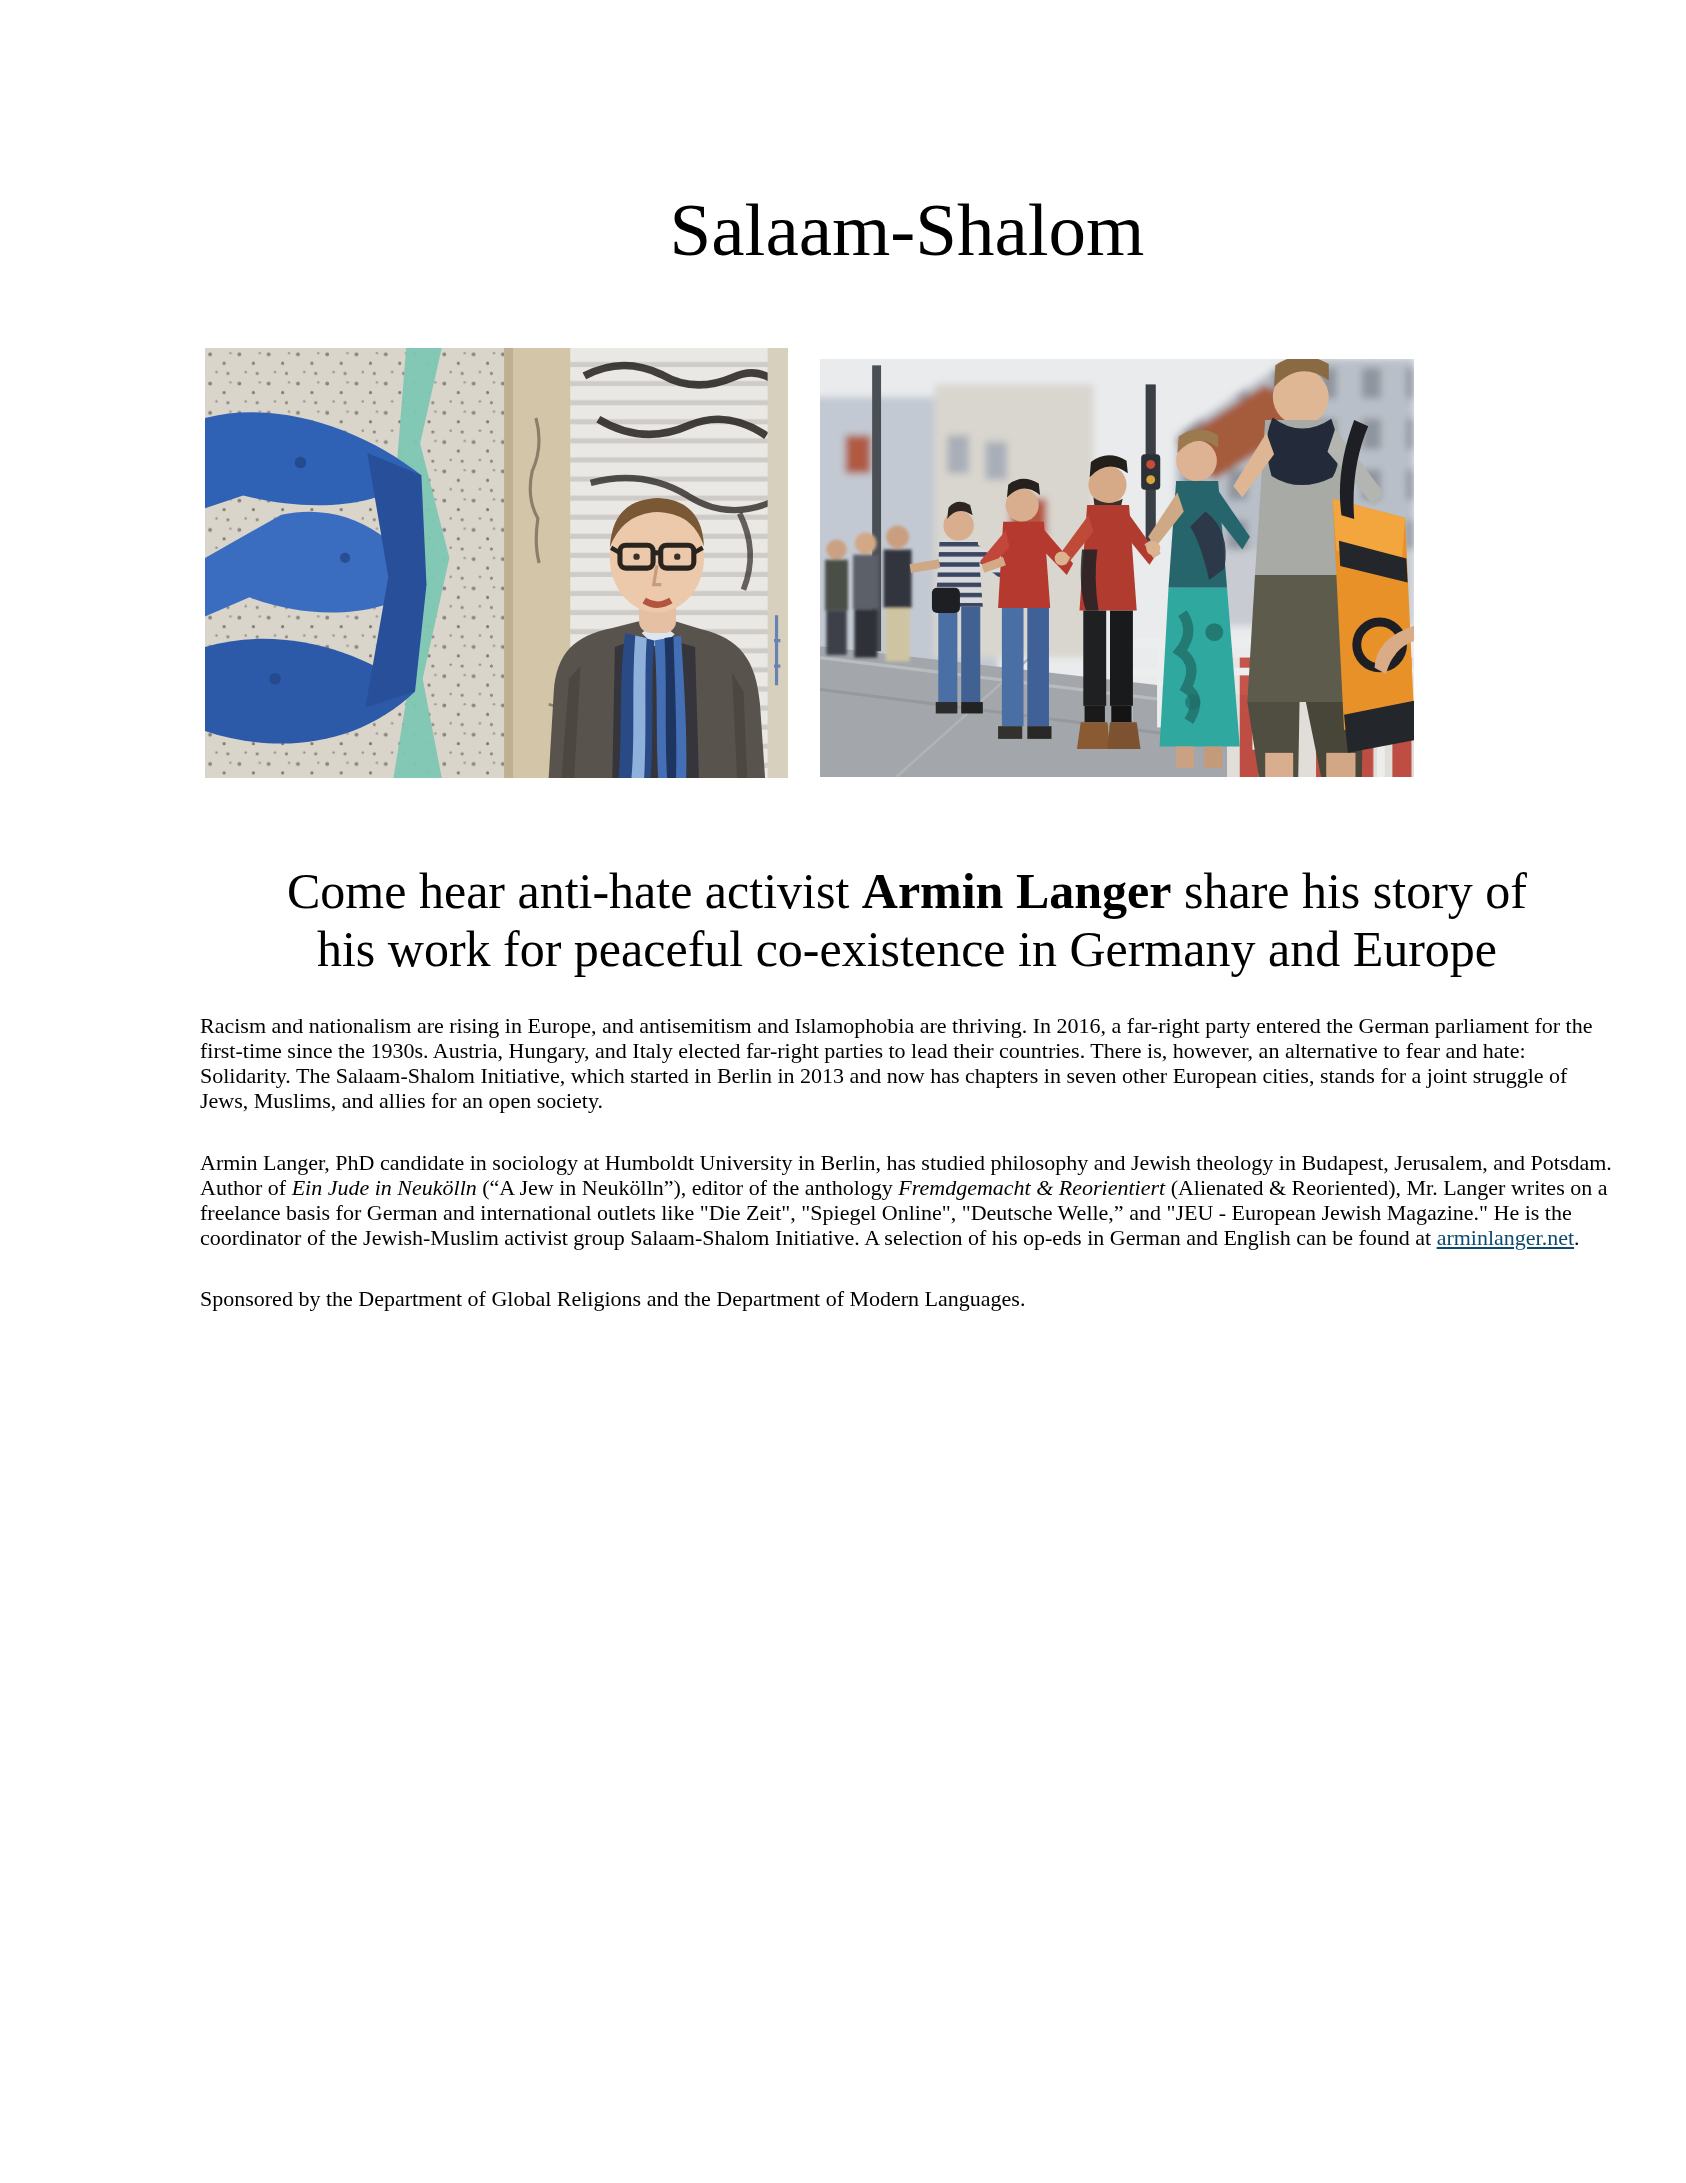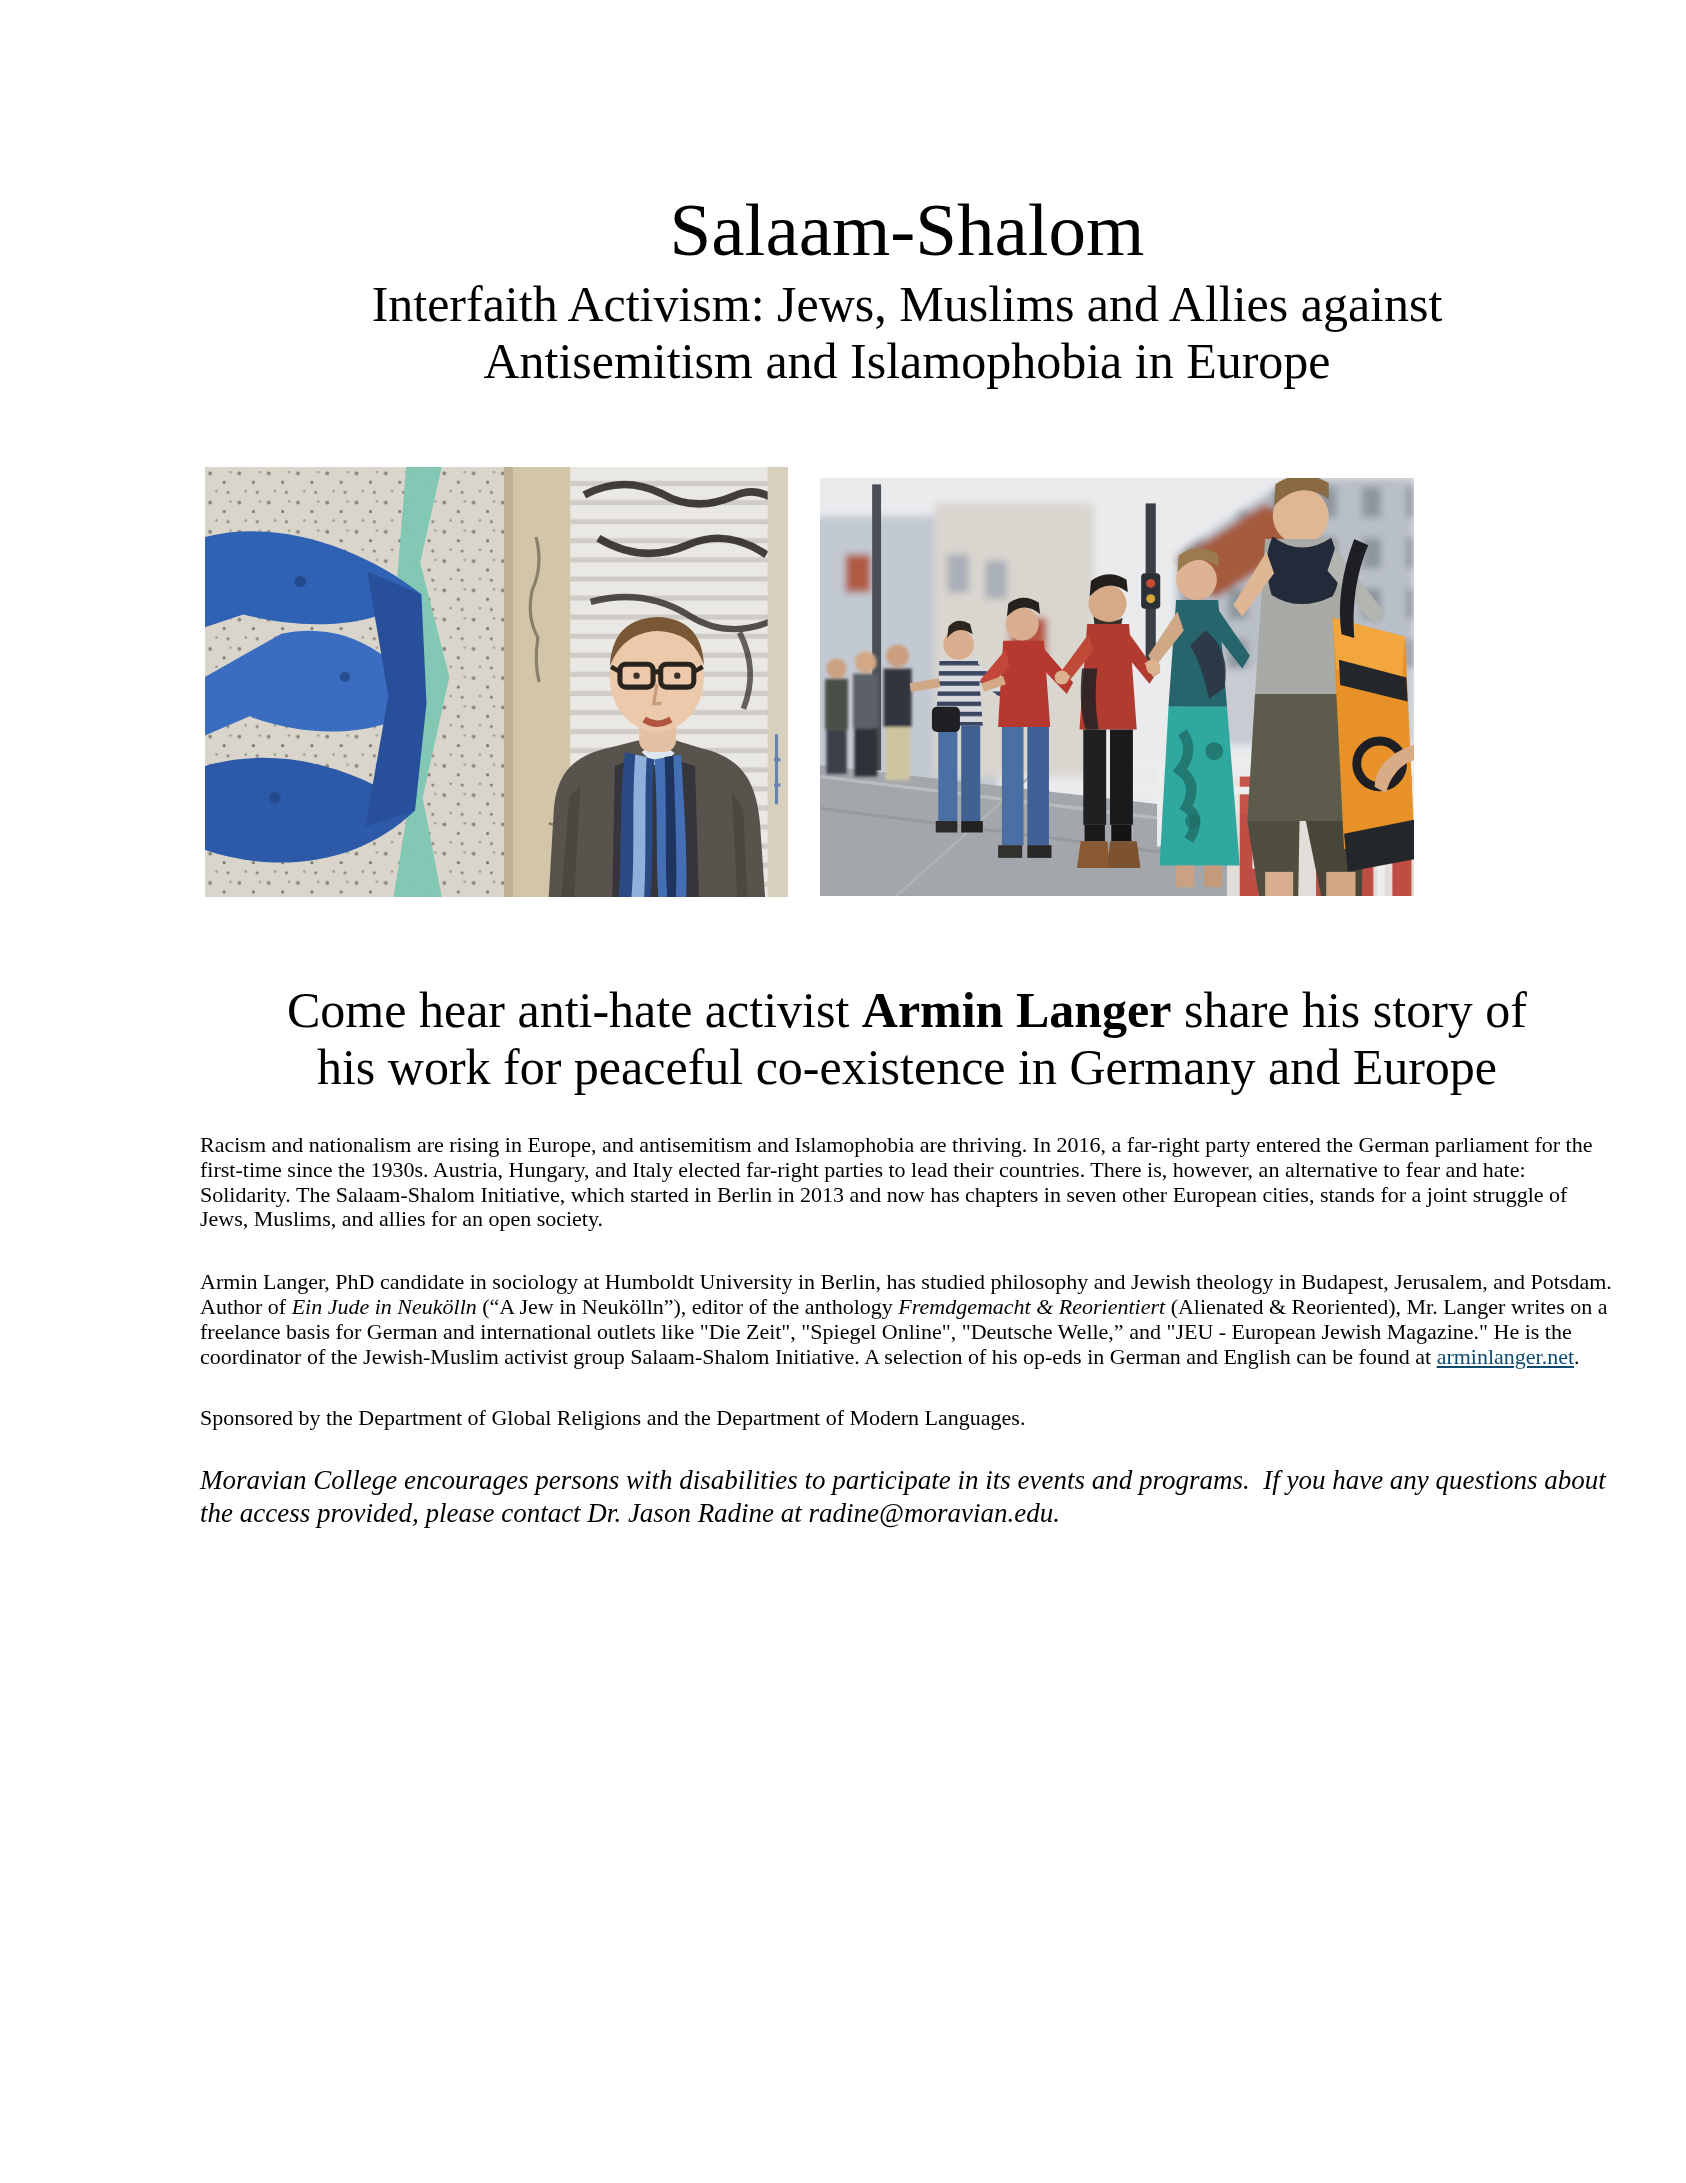--- a/index.html
+++ b/index.html
@@ -20,21 +20,20 @@
   .sponsor{}
   .footnote{font-size:27px;font-style:italic;line-height:1.25;margin:33px 0 0;white-space:pre-wrap;}
   a.link{color:#0c4a6e;text-decoration:underline;cursor:pointer;}
 </style>
 </head>
 <body>
 
 <div class="page">
 
   <h1 class="title">Salaam-Shalom</h1>
-  <h2 class="subtitle">Interfaith Activism: Jews, Muslims and Allies against Antisemitism and Islamophobia in Europe</h2>
 
   <div class="photos">
 
     <svg class="photo left" viewBox="0 0 916 676" preserveAspectRatio="none" role="img" aria-label="Armin Langer wearing glasses, a grey coat and blue striped scarf, standing beside a wall with large blue graffiti and a white roller shutter">
       <defs>
         <pattern id="speck" width="46" height="46" patternUnits="userSpaceOnUse">
           <rect width="46" height="46" fill="#d9d5cb"></rect>
           <circle cx="8" cy="10" r="3" fill="#8a857c"></circle>
           <circle cx="30" cy="24" r="2.4" fill="#7d7870"></circle>
           <circle cx="18" cy="38" r="2" fill="#96918a"></circle>
@@ -265,16 +264,15 @@
 
   <p class="invite"><span>Come hear anti-hate activist </span><b>Armin Langer</b><span> share his story of his work for peaceful co-existence in Germany and Europe</span></p>
 
 
   <p class="body-text">Racism and nationalism are rising in Europe, and antisemitism and Islamophobia are thriving. In 2016, a far-right party entered the German parliament for the first-time since the 1930s. Austria, Hungary, and Italy elected far-right parties to lead their countries. There is, however, an alternative to fear and hate: Solidarity. The Salaam-Shalom Initiative, which started in Berlin in 2013 and now has chapters in seven other European cities, stands for a joint struggle of Jews, Muslims, and allies for an open society.</p>
 
   <p class="body-text second"><span>Armin Langer, PhD candidate in sociology at Humboldt University in Berlin, has studied philosophy and Jewish theology in Budapest, Jerusalem, and Potsdam.  Author of </span><i>Ein Jude in Neukölln</i><span> (“A Jew in Neukölln”), editor of the anthology </span><i>Fremdgemacht &amp; Reorientiert</i><span> (Alienated &amp; Reoriented), Mr. Langer writes on a freelance basis for German and international outlets like "Die Zeit", "Spiegel Online", "Deutsche Welle,” and "JEU - European Jewish Magazine." He is the coordinator of the Jewish-Muslim activist group Salaam-Shalom Initiative. A selection of his op-eds in German and English can be found at </span><a class="link">arminlanger.net</a><span>.</span></p>
 
   <p class="body-text sponsor">Sponsored by the Department of Global Religions and the Department of Modern Languages.</p>
 
-  <p class="footnote">Moravian College encourages persons with disabilities to participate in its events and programs.  If you have any questions about the access provided, please contact Dr. Jason Radine at radine@moravian.edu.</p>
 
 </div>
 
 
 </body></html>

